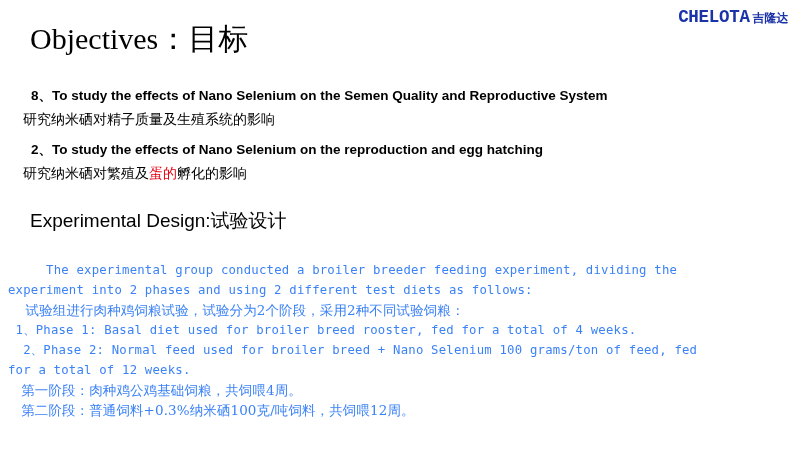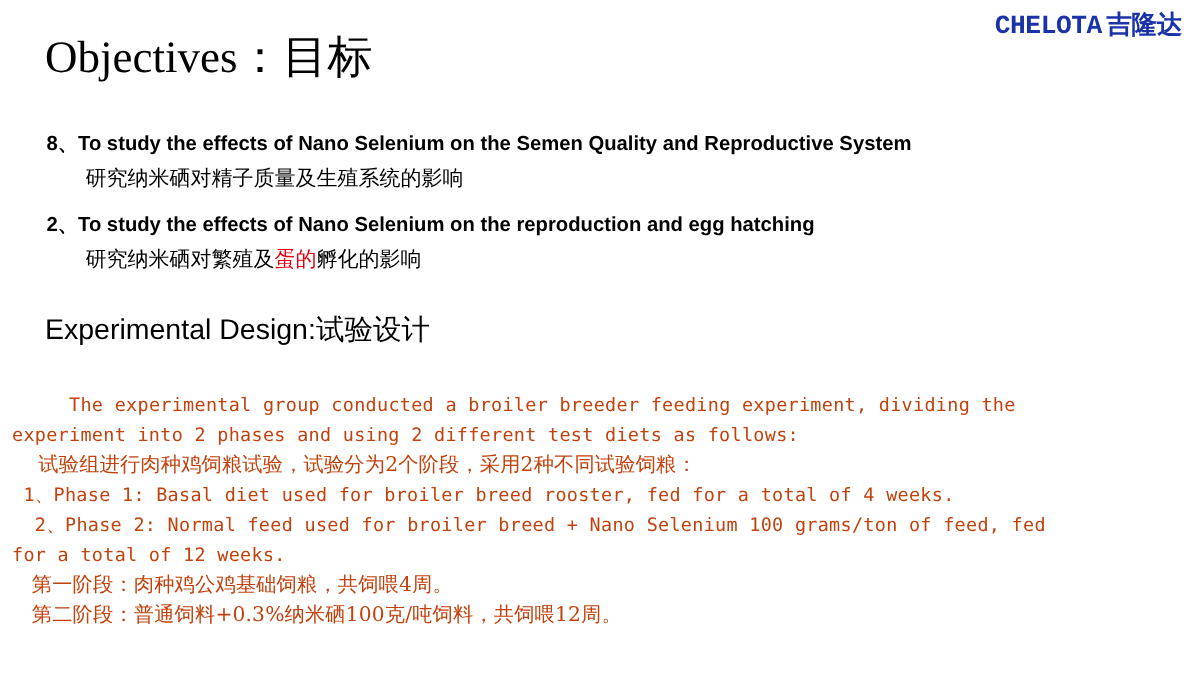--- a/index.html
+++ b/index.html
@@ -30,21 +30,21 @@
   }
   .logo .logo-latin {
     font-family: Liberation Mono, monospace;
     font-weight: bold;
     font-size: 17.5px;
     letter-spacing: -0.3px;
   }
   .logo .logo-cjk {
     font-family: Liberation Mono, monospace;
     font-weight: bold;
-    font-size: 17px;
+    font-size: 12px;
     margin-left: 3px;
   }
 
   
   .heading-1 {
     position: absolute;
     left: 30px;
     top: 21px;
     font-family: Liberation Serif, serif;
     font-weight: 400;
@@ -73,42 +73,42 @@
   .obj-item { margin-bottom: 11px; }
   .obj-en {
     margin-left: 31px;
     font-family: "Liberation Sans", sans-serif;
     font-weight: bold;
     font-size: 13.5px;
     line-height: 19px;
     white-space: nowrap;
   }
   .obj-cn {
-    margin-left: 57px;
+    margin-left: 23px;
     margin-top: 4px;
     font-family: "DejaVu Serif", "Liberation Serif", serif;
     font-weight: 400;
     font-size: 14px;
     line-height: 20px;
     white-space: nowrap;
   }
   .red { color: #e60012; }
 
   
   .body-block {
     position: absolute;
     left: 8px;
     top: 260px;
     width: 784px;
   }
   .body-line {
     font-family: "DejaVu Serif", "Liberation Serif", serif;
     font-size: 13px;
     line-height: 20px;
-    color: #c2410c;
+    color: #3b82f6;
     white-space: pre-wrap;
     letter-spacing: 0.1px;
   }
   .body-line.mono {
     font-family: "DejaVu Sans Mono", "Liberation Mono", monospace;
     font-size: 12.3px;
     letter-spacing: 0.2px;
   }
   .body-line.cn {
     font-family: "DejaVu Serif", "Liberation Serif", serif;

